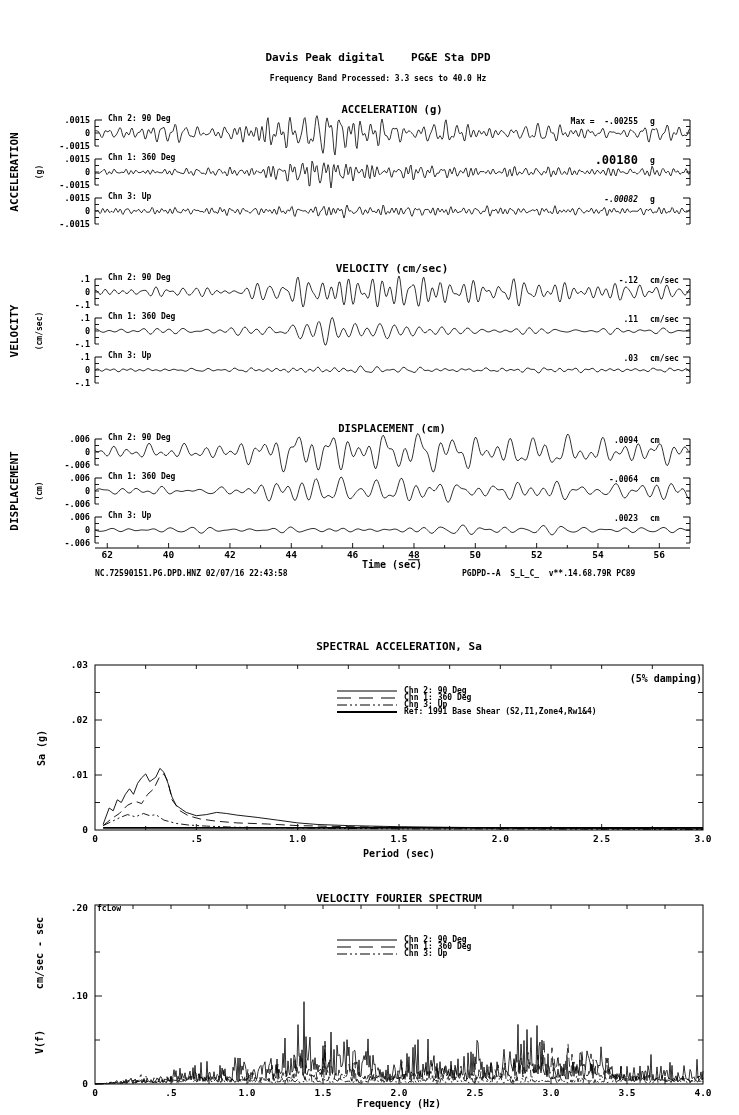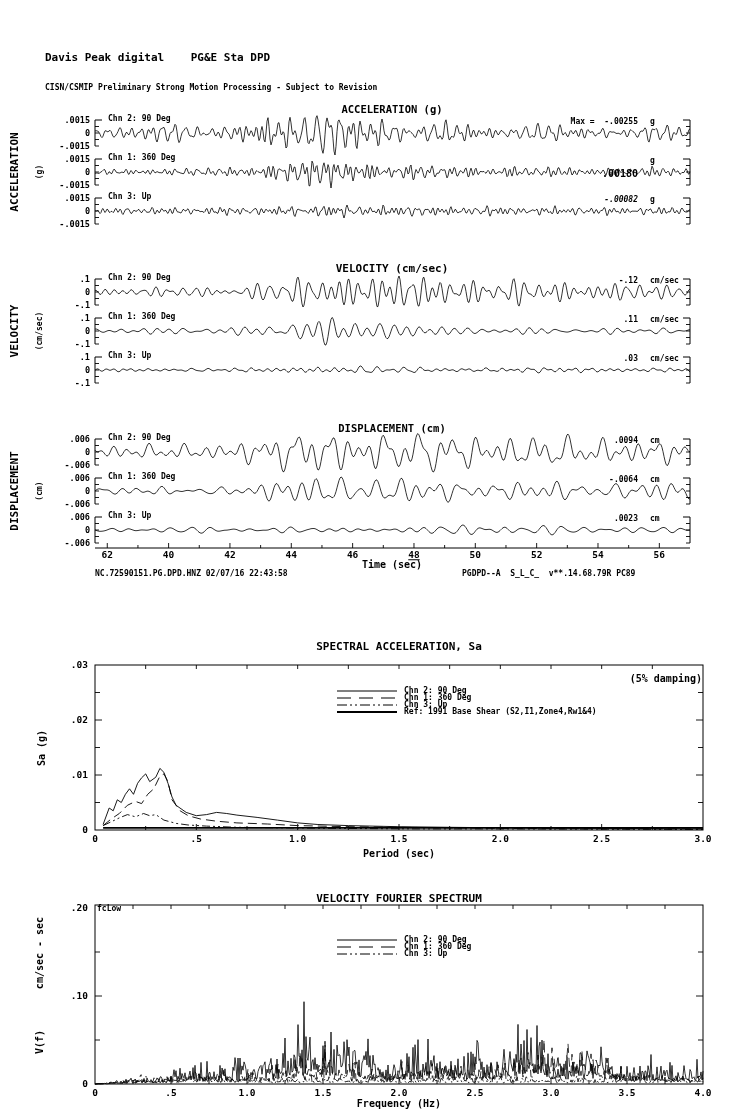--- a/index.html
+++ b/index.html
@@ -1,21 +1,21 @@
 <!DOCTYPE html>
 <html><head>
 <meta charset="utf-8">
 <style>
   *{margin:0;padding:0;box-sizing:border-box}
   html,body{background:#fff}
   #page{position:relative;width:739px;height:1115px;background:#fff;overflow:hidden;
         font-family:"DejaVu Sans Mono","Liberation Mono",monospace;color:#000}
   #gfx{position:absolute;left:0;top:0}
   .t{position:absolute;white-space:pre;line-height:1;font-weight:bold;color:#000}
-  .hl{left:45px;width:694px;text-align:left;transform:translateY(-50%)}
+  .hl{left:31px;width:694px;text-align:center;transform:translateY(-50%)}
   .hl1{top:57px;font-size:11px}
   .hl2{top:68px;font-size:11px}
   .hl3{top:79px;font-size:8px}
   .hl4{top:88px;font-size:8px}
   .ts-xlabel{left:392px;top:565px;font-size:10px;transform:translate(-50%,-50%)}
   .ts-footL{left:95px;top:574px;font-size:8px;transform:translateY(-50%)}
   .ts-footR{left:462px;top:574px;font-size:8px;transform:translateY(-50%)}
   .sa-title{left:399px;top:646px;font-size:11px;transform:translate(-50%,-50%)}
   .sa-damping{left:702px;top:679px;font-size:10px;transform:translate(-100%,-50%)}
   .sa-ylabel{left:42px;top:748px;font-size:10px;transform:translate(-50%,-50%) rotate(-90deg)}
@@ -248,21 +248,21 @@
       <line x1="703" y1="952" x2="698" y2="952" stroke="#000" stroke-width="0.9" fill="none"></line>
       <polyline points="95.0,1084.0 96.0,1083.9 97.0,1083.9 98.0,1083.6 99.0,1083.9 100.0,1083.9 101.0,1083.7 102.0,1083.9 103.0,1083.8 104.0,1083.4 105.0,1083.4 106.0,1083.7 107.0,1083.8 108.0,1083.7 109.0,1083.5 110.0,1083.4 111.0,1081.8 112.0,1083.0 113.0,1083.0 114.0,1082.3 115.0,1083.5 116.0,1081.9 117.0,1083.2 118.0,1082.9 119.0,1083.3 120.0,1082.9 121.0,1081.3 122.0,1083.3 123.0,1083.2 124.0,1080.9 125.0,1083.0 126.0,1080.5 127.0,1083.2 128.0,1082.2 129.0,1080.0 130.0,1080.2 131.0,1078.1 132.0,1081.6 133.0,1080.0 134.0,1080.9 135.0,1079.7 136.0,1083.0 137.0,1080.1 138.0,1081.2 139.0,1081.4 140.0,1080.8 141.0,1080.6 142.0,1082.8 143.0,1081.8 144.0,1078.4 145.0,1081.9 146.0,1082.9 147.0,1077.9 148.0,1080.6 149.0,1081.5 150.0,1081.9 151.0,1079.6 152.0,1081.6 153.0,1082.0 154.0,1082.4 155.0,1081.2 156.0,1080.6 157.0,1077.9 158.0,1079.3 159.0,1082.0 160.0,1077.1 161.0,1076.7 162.0,1078.8 163.0,1081.9 164.0,1081.6 165.0,1081.4 166.0,1082.7 167.0,1081.8 168.0,1079.6 169.0,1080.8 170.0,1081.5 171.0,1076.2 172.0,1082.5 173.0,1076.5 174.0,1069.7 175.0,1076.8 176.0,1070.7 177.0,1080.9 178.0,1076.3 179.0,1079.0 180.0,1068.2 181.0,1079.6 182.0,1073.5 183.0,1076.1 184.0,1077.9 185.0,1072.8 186.0,1079.8 187.0,1079.8 188.0,1079.5 189.0,1075.4 190.0,1071.1 191.0,1079.6 192.0,1078.3 193.0,1067.6 194.0,1078.6 195.0,1065.3 196.0,1079.4 197.0,1080.7 198.0,1080.1 199.0,1073.9 200.0,1080.7 201.0,1062.4 202.0,1079.1 203.0,1077.9 204.0,1080.6 205.0,1077.3 206.0,1080.2 207.0,1061.3 208.0,1079.4 209.0,1072.7 210.0,1072.5 211.0,1079.6 212.0,1076.7 213.0,1079.2 214.0,1071.7 215.0,1079.1 216.0,1079.6 217.0,1081.1 218.0,1079.4 219.0,1080.2 220.0,1065.4 221.0,1078.1 222.0,1068.0 223.0,1070.5 224.0,1075.9 225.0,1068.8 226.0,1080.1 227.0,1079.4 228.0,1077.3 229.0,1077.4 230.0,1076.8 231.0,1078.8 232.0,1080.3 233.0,1067.2 234.0,1070.5 235.0,1057.6 236.0,1066.1 237.0,1080.2 238.0,1058.0 239.0,1079.9 240.0,1058.0 241.0,1074.4 242.0,1065.9 243.0,1070.2 244.0,1061.9 245.0,1064.6 246.0,1069.5 247.0,1079.6 248.0,1077.3 249.0,1075.5 250.0,1076.2 251.0,1072.4 252.0,1075.3 253.0,1071.0 254.0,1069.4 255.0,1072.5 256.0,1078.5 257.0,1078.7 258.0,1071.6 259.0,1068.7 260.0,1066.4 261.0,1065.4 262.0,1074.3 263.0,1065.7 264.0,1064.6 265.0,1061.8 266.0,1077.9 267.0,1069.2 268.0,1072.9 269.0,1065.3 270.0,1063.3 271.0,1058.4 272.0,1069.4 273.0,1079.4 274.0,1073.5 275.0,1076.6 276.0,1078.2 277.0,1059.0 278.0,1079.3 279.0,1069.2 280.0,1073.1 281.0,1073.4 282.0,1070.8 283.0,1053.3 284.0,1067.8 285.0,1038.0 286.0,1076.8 287.0,1075.6 288.0,1060.9 289.0,1072.6 290.0,1075.1 291.0,1058.3 292.0,1072.2 293.0,1070.7 294.0,1054.8 295.0,1057.4 296.0,1071.0 297.0,1063.4 298.0,1024.6 299.0,1056.4 300.0,1056.2 301.0,1068.2 302.0,1049.8 303.0,1075.4 304.0,1001.7 305.0,1073.4 306.0,1036.6 307.0,1058.0 308.0,1060.3 309.0,1049.6 310.0,1037.1 311.0,1071.2 312.0,1062.0 313.0,1059.6 314.0,1069.5 315.0,1057.7 316.0,1069.6 317.0,1064.0 318.0,1071.5 319.0,1071.0 320.0,1069.4 321.0,1069.6 322.0,1073.9 323.0,1045.7 324.0,1068.4 325.0,1044.7 326.0,1069.0 327.0,1069.0 328.0,1064.6 329.0,1062.2 330.0,1075.6 331.0,1032.0 332.0,1073.1 333.0,1072.6 334.0,1049.4 335.0,1075.2 336.0,1074.1 337.0,1045.1 338.0,1055.8 339.0,1054.8 340.0,1055.0 341.0,1066.9 342.0,1066.3 343.0,1062.1 344.0,1041.7 345.0,1057.1 346.0,1073.8 347.0,1039.7 348.0,1055.8 349.0,1047.0 350.0,1070.3 351.0,1069.7 352.0,1076.1 353.0,1051.7 354.0,1050.7 355.0,1050.6 356.0,1064.2 357.0,1061.9 358.0,1074.8 359.0,1059.9 360.0,1077.0 361.0,1076.1 362.0,1063.0 363.0,1060.5 364.0,1055.6 365.0,1059.9 366.0,1051.4 367.0,1065.1 368.0,1038.9 369.0,1067.2 370.0,1055.6 371.0,1074.7 372.0,1070.5 373.0,1055.2 374.0,1064.7 375.0,1063.9 376.0,1076.8 377.0,1078.2 378.0,1075.8 379.0,1077.2 380.0,1069.4 381.0,1077.2 382.0,1072.2 383.0,1076.4 384.0,1077.6 385.0,1079.3 386.0,1069.9 387.0,1079.9 388.0,1065.0 389.0,1080.2 390.0,1073.9 391.0,1079.9 392.0,1078.8 393.0,1070.9 394.0,1064.7 395.0,1068.1 396.0,1077.8 397.0,1078.5 398.0,1078.4 399.0,1074.1 400.0,1069.4 401.0,1059.6 402.0,1072.2 403.0,1077.0 404.0,1079.0 405.0,1074.0 406.0,1074.5 407.0,1053.4 408.0,1071.3 409.0,1056.7 410.0,1078.7 411.0,1071.8 412.0,1073.6 413.0,1047.3 414.0,1079.3 415.0,1044.7 416.0,1061.1 417.0,1073.6 418.0,1039.6 419.0,1078.9 420.0,1071.1 421.0,1075.1 422.0,1077.2 423.0,1064.0 424.0,1072.3 425.0,1071.1 426.0,1062.4 427.0,1075.7 428.0,1039.0 429.0,1078.3 430.0,1066.1 431.0,1060.2 432.0,1066.2 433.0,1062.3 434.0,1055.6 435.0,1072.6 436.0,1078.1 437.0,1063.3 438.0,1078.7 439.0,1073.1 440.0,1061.7 441.0,1073.7 442.0,1068.5 443.0,1068.7 444.0,1074.4 445.0,1066.1 446.0,1065.9 447.0,1074.7 448.0,1070.6 449.0,1072.3 450.0,1076.3 451.0,1061.2 452.0,1078.1 453.0,1070.1 454.0,1078.4 455.0,1065.2 456.0,1069.3 457.0,1074.6 458.0,1058.8 459.0,1078.2 460.0,1077.8 461.0,1070.8 462.0,1074.6 463.0,1074.8 464.0,1056.3 465.0,1071.7 466.0,1075.1 467.0,1079.2 468.0,1052.8 469.0,1069.1 470.0,1078.4 471.0,1051.8 472.0,1075.6 473.0,1053.8 474.0,1072.0 475.0,1056.8 476.0,1064.0 477.0,1040.4 478.0,1042.7 479.0,1060.5 480.0,1058.7 481.0,1069.7 482.0,1061.8 483.0,1078.5 484.0,1067.1 485.0,1076.5 486.0,1078.2 487.0,1064.7 488.0,1076.1 489.0,1077.8 490.0,1072.3 491.0,1062.4 492.0,1066.7 493.0,1077.3 494.0,1077.4 495.0,1076.9 496.0,1077.3 497.0,1061.8 498.0,1068.5 499.0,1076.6 500.0,1076.8 501.0,1077.1 502.0,1072.0 503.0,1061.6 504.0,1049.3 505.0,1062.4 506.0,1071.3 507.0,1071.5 508.0,1075.2 509.0,1061.1 510.0,1051.5 511.0,1063.2 512.0,1067.9 513.0,1070.8 514.0,1058.6 515.0,1075.7 516.0,1054.3 517.0,1062.4 518.0,1024.4 519.0,1073.5 520.0,1065.1 521.0,1044.0 522.0,1059.2 523.0,1073.9 524.0,1040.5 525.0,1073.5 526.0,1070.9 527.0,1029.5 528.0,1065.3 529.0,1068.6 530.0,1061.8 531.0,1037.6 532.0,1065.9 533.0,1063.7 534.0,1073.2 535.0,1064.4 536.0,1072.7 537.0,1025.5 538.0,1074.0 539.0,1046.2 540.0,1042.1 541.0,1072.9 542.0,1040.1 543.0,1068.3 544.0,1072.5 545.0,1075.0 546.0,1063.9 547.0,1076.8 548.0,1053.7 549.0,1076.8 550.0,1077.3 551.0,1078.9 552.0,1076.7 553.0,1078.9 554.0,1067.5 555.0,1071.2 556.0,1075.3 557.0,1077.6 558.0,1069.2 559.0,1077.5 560.0,1075.1 561.0,1066.2 562.0,1075.3 563.0,1075.5 564.0,1063.9 565.0,1075.8 566.0,1079.2 567.0,1056.4 568.0,1079.2 569.0,1070.9 570.0,1072.1 571.0,1075.9 572.0,1076.2 573.0,1062.1 574.0,1076.3 575.0,1066.6 576.0,1073.8 577.0,1065.9 578.0,1070.8 579.0,1075.7 580.0,1052.9 581.0,1052.9 582.0,1058.4 583.0,1073.7 584.0,1078.3 585.0,1072.6 586.0,1061.9 587.0,1050.9 588.0,1055.4 589.0,1058.2 590.0,1062.8 591.0,1070.9 592.0,1064.1 593.0,1078.4 594.0,1067.7 595.0,1071.9 596.0,1074.6 597.0,1074.9 598.0,1065.8 599.0,1065.3 600.0,1065.7 601.0,1046.8 602.0,1061.2 603.0,1067.5 604.0,1070.4 605.0,1078.4 606.0,1057.9 607.0,1063.0 608.0,1058.0 609.0,1074.6 610.0,1067.3 611.0,1069.3 612.0,1066.4 613.0,1078.2 614.0,1074.4 615.0,1075.5 616.0,1079.8 617.0,1073.6 618.0,1076.3 619.0,1076.1 620.0,1080.0 621.0,1066.1 622.0,1078.9 623.0,1080.1 624.0,1074.2 625.0,1077.2 626.0,1080.4 627.0,1066.3 628.0,1077.0 629.0,1077.6 630.0,1072.7 631.0,1080.6 632.0,1079.9 633.0,1074.5 634.0,1067.5 635.0,1075.7 636.0,1079.8 637.0,1076.7 638.0,1076.8 639.0,1078.2 640.0,1066.0 641.0,1080.3 642.0,1071.1 643.0,1071.8 644.0,1080.0 645.0,1070.9 646.0,1071.4 647.0,1080.8 648.0,1065.7 649.0,1070.7 650.0,1077.3 651.0,1054.5 652.0,1080.4 653.0,1074.4 654.0,1080.4 655.0,1079.7 656.0,1078.2 657.0,1066.9 658.0,1078.6 659.0,1080.2 660.0,1073.5 661.0,1066.1 662.0,1077.8 663.0,1074.5 664.0,1070.2 665.0,1075.9 666.0,1071.5 667.0,1070.2 668.0,1076.3 669.0,1079.0 670.0,1062.3 671.0,1080.1 672.0,1065.4 673.0,1081.1 674.0,1080.8 675.0,1078.0 676.0,1075.8 677.0,1080.7 678.0,1072.5 679.0,1076.8 680.0,1078.8 681.0,1079.1 682.0,1077.7 683.0,1075.6 684.0,1065.6 685.0,1073.3 686.0,1078.2 687.0,1079.6 688.0,1079.5 689.0,1079.0 690.0,1069.5 691.0,1071.5 692.0,1078.6 693.0,1077.8 694.0,1076.8 695.0,1080.2 696.0,1079.2 697.0,1059.3 698.0,1077.8 699.0,1076.0 700.0,1077.1 701.0,1071.9 702.0,1079.9 703.0,1071.1" fill="none" stroke="#000" stroke-width="0.8" stroke-linejoin="round"></polyline>
       <polyline points="95.0,1084.0 96.0,1084.0 97.0,1083.9 98.0,1083.8 99.0,1083.8 100.0,1083.6 101.0,1083.8 102.0,1083.8 103.0,1083.7 104.0,1083.8 105.0,1083.7 106.0,1083.6 107.0,1083.3 108.0,1083.7 109.0,1082.7 110.0,1083.4 111.0,1083.2 112.0,1083.3 113.0,1082.7 114.0,1083.3 115.0,1082.3 116.0,1083.4 117.0,1083.1 118.0,1083.3 119.0,1082.0 120.0,1083.2 121.0,1083.4 122.0,1083.1 123.0,1081.9 124.0,1082.8 125.0,1082.7 126.0,1083.2 127.0,1082.9 128.0,1083.0 129.0,1083.0 130.0,1083.1 131.0,1082.8 132.0,1082.7 133.0,1082.5 134.0,1081.6 135.0,1083.0 136.0,1082.8 137.0,1081.3 138.0,1081.3 139.0,1081.2 140.0,1081.5 141.0,1082.1 142.0,1082.8 143.0,1079.7 144.0,1082.0 145.0,1082.2 146.0,1082.3 147.0,1080.8 148.0,1082.7 149.0,1081.7 150.0,1082.5 151.0,1082.1 152.0,1082.5 153.0,1082.5 154.0,1082.3 155.0,1082.2 156.0,1082.6 157.0,1082.6 158.0,1081.3 159.0,1081.8 160.0,1082.4 161.0,1082.2 162.0,1079.2 163.0,1081.4 164.0,1080.1 165.0,1079.4 166.0,1079.3 167.0,1079.4 168.0,1076.3 169.0,1081.1 170.0,1080.0 171.0,1076.4 172.0,1081.1 173.0,1079.0 174.0,1079.9 175.0,1080.6 176.0,1080.1 177.0,1081.4 178.0,1081.4 179.0,1079.5 180.0,1081.2 181.0,1081.5 182.0,1080.9 183.0,1078.7 184.0,1080.0 185.0,1081.1 186.0,1081.0 187.0,1077.7 188.0,1081.3 189.0,1079.1 190.0,1076.0 191.0,1078.5 192.0,1075.5 193.0,1072.2 194.0,1079.6 195.0,1072.0 196.0,1073.1 197.0,1080.4 198.0,1075.3 199.0,1073.7 200.0,1078.4 201.0,1075.6 202.0,1079.6 203.0,1079.7 204.0,1080.6 205.0,1080.2 206.0,1078.9 207.0,1075.7 208.0,1080.4 209.0,1076.5 210.0,1080.3 211.0,1079.6 212.0,1080.2 213.0,1080.0 214.0,1080.6 215.0,1077.1 216.0,1079.2 217.0,1075.0 218.0,1072.4 219.0,1080.2 220.0,1072.6 221.0,1075.8 222.0,1081.3 223.0,1070.1 224.0,1077.7 225.0,1074.7 226.0,1080.1 227.0,1080.9 228.0,1081.4 229.0,1078.2 230.0,1079.1 231.0,1082.1 232.0,1078.7 233.0,1079.9 234.0,1081.8 235.0,1081.9 236.0,1080.9 237.0,1079.8 238.0,1082.0 239.0,1081.4 240.0,1079.0 241.0,1081.6 242.0,1076.3 243.0,1078.9 244.0,1080.5 245.0,1076.5 246.0,1074.3 247.0,1077.3 248.0,1068.7 249.0,1081.0 250.0,1077.6 251.0,1077.3 252.0,1079.0 253.0,1072.7 254.0,1080.9 255.0,1077.1 256.0,1078.7 257.0,1081.2 258.0,1081.1 259.0,1080.8 260.0,1077.4 261.0,1080.5 262.0,1077.2 263.0,1079.2 264.0,1081.7 265.0,1078.8 266.0,1079.4 267.0,1078.6 268.0,1080.1 269.0,1080.8 270.0,1068.9 271.0,1073.8 272.0,1065.2 273.0,1072.3 274.0,1080.8 275.0,1075.5 276.0,1062.1 277.0,1075.7 278.0,1064.1 279.0,1076.8 280.0,1080.5 281.0,1079.0 282.0,1075.7 283.0,1072.5 284.0,1077.1 285.0,1074.3 286.0,1070.7 287.0,1079.7 288.0,1077.2 289.0,1077.6 290.0,1077.4 291.0,1078.5 292.0,1077.5 293.0,1071.9 294.0,1078.2 295.0,1057.3 296.0,1076.5 297.0,1065.9 298.0,1073.3 299.0,1072.8 300.0,1052.8 301.0,1061.4 302.0,1057.1 303.0,1073.2 304.0,1077.2 305.0,1079.9 306.0,1059.5 307.0,1074.9 308.0,1070.9 309.0,1069.1 310.0,1076.1 311.0,1075.4 312.0,1076.0 313.0,1075.3 314.0,1077.2 315.0,1071.5 316.0,1071.5 317.0,1079.1 318.0,1070.2 319.0,1065.2 320.0,1074.5 321.0,1072.7 322.0,1078.6 323.0,1058.1 324.0,1077.6 325.0,1041.2 326.0,1077.6 327.0,1069.5 328.0,1072.5 329.0,1064.9 330.0,1059.8 331.0,1066.5 332.0,1067.0 333.0,1078.7 334.0,1079.4 335.0,1074.9 336.0,1073.4 337.0,1077.9 338.0,1076.7 339.0,1069.9 340.0,1079.5 341.0,1074.5 342.0,1074.0 343.0,1077.5 344.0,1075.6 345.0,1075.6 346.0,1076.6 347.0,1074.8 348.0,1067.5 349.0,1064.3 350.0,1073.3 351.0,1079.0 352.0,1081.3 353.0,1063.1 354.0,1080.8 355.0,1062.1 356.0,1080.7 357.0,1080.8 358.0,1080.8 359.0,1072.0 360.0,1077.3 361.0,1077.3 362.0,1075.8 363.0,1078.0 364.0,1078.8 365.0,1075.9 366.0,1078.8 367.0,1081.5 368.0,1075.3 369.0,1076.1 370.0,1080.9 371.0,1078.5 372.0,1069.0 373.0,1079.0 374.0,1072.9 375.0,1080.3 376.0,1076.0 377.0,1073.8 378.0,1067.6 379.0,1071.3 380.0,1076.9 381.0,1081.0 382.0,1078.6 383.0,1070.6 384.0,1078.4 385.0,1073.8 386.0,1080.6 387.0,1081.2 388.0,1077.6 389.0,1075.9 390.0,1081.6 391.0,1077.6 392.0,1074.4 393.0,1079.8 394.0,1077.3 395.0,1074.5 396.0,1074.0 397.0,1078.5 398.0,1070.7 399.0,1078.4 400.0,1076.9 401.0,1078.6 402.0,1061.5 403.0,1080.3 404.0,1074.0 405.0,1081.2 406.0,1069.6 407.0,1076.5 408.0,1064.9 409.0,1077.1 410.0,1079.4 411.0,1080.4 412.0,1071.4 413.0,1076.0 414.0,1073.4 415.0,1074.2 416.0,1077.6 417.0,1078.9 418.0,1072.0 419.0,1073.7 420.0,1079.8 421.0,1069.7 422.0,1069.1 423.0,1080.8 424.0,1079.3 425.0,1069.8 426.0,1066.3 427.0,1074.2 428.0,1071.5 429.0,1077.5 430.0,1071.2 431.0,1073.5 432.0,1064.0 433.0,1078.0 434.0,1079.8 435.0,1078.5 436.0,1066.5 437.0,1076.6 438.0,1066.9 439.0,1080.4 440.0,1080.5 441.0,1076.4 442.0,1068.5 443.0,1078.7 444.0,1072.3 445.0,1066.9 446.0,1076.9 447.0,1074.5 448.0,1074.7 449.0,1068.9 450.0,1076.1 451.0,1064.7 452.0,1071.3 453.0,1080.1 454.0,1080.0 455.0,1067.8 456.0,1072.7 457.0,1075.0 458.0,1079.1 459.0,1073.3 460.0,1075.6 461.0,1066.1 462.0,1076.2 463.0,1076.2 464.0,1079.6 465.0,1072.8 466.0,1071.7 467.0,1072.1 468.0,1069.8 469.0,1077.9 470.0,1079.0 471.0,1073.9 472.0,1074.2 473.0,1075.0 474.0,1075.6 475.0,1063.6 476.0,1079.9 477.0,1076.8 478.0,1079.3 479.0,1069.7 480.0,1078.5 481.0,1071.3 482.0,1076.4 483.0,1077.0 484.0,1077.2 485.0,1069.1 486.0,1078.0 487.0,1078.7 488.0,1080.4 489.0,1066.7 490.0,1079.2 491.0,1060.9 492.0,1079.4 493.0,1077.6 494.0,1078.7 495.0,1069.7 496.0,1073.8 497.0,1076.8 498.0,1064.8 499.0,1070.6 500.0,1072.7 501.0,1075.6 502.0,1077.5 503.0,1067.7 504.0,1075.3 505.0,1063.0 506.0,1080.0 507.0,1077.3 508.0,1075.3 509.0,1074.7 510.0,1076.3 511.0,1078.6 512.0,1073.0 513.0,1071.1 514.0,1058.9 515.0,1067.4 516.0,1066.5 517.0,1078.8 518.0,1075.0 519.0,1059.0 520.0,1073.9 521.0,1057.9 522.0,1069.0 523.0,1077.1 524.0,1067.2 525.0,1074.2 526.0,1070.1 527.0,1071.5 528.0,1052.5 529.0,1064.0 530.0,1062.5 531.0,1076.4 532.0,1077.4 533.0,1069.0 534.0,1072.9 535.0,1068.1 536.0,1072.2 537.0,1069.2 538.0,1055.0 539.0,1069.4 540.0,1065.5 541.0,1070.6 542.0,1057.1 543.0,1067.4 544.0,1039.7 545.0,1064.8 546.0,1069.4 547.0,1075.2 548.0,1065.8 549.0,1066.3 550.0,1073.4 551.0,1066.2 552.0,1047.8 553.0,1071.1 554.0,1058.3 555.0,1066.9 556.0,1069.6 557.0,1063.8 558.0,1055.1 559.0,1068.3 560.0,1063.6 561.0,1067.1 562.0,1076.0 563.0,1065.2 564.0,1075.7 565.0,1074.6 566.0,1055.9 567.0,1056.1 568.0,1043.5 569.0,1059.8 570.0,1071.0 571.0,1073.0 572.0,1054.2 573.0,1072.6 574.0,1061.9 575.0,1065.0 576.0,1070.4 577.0,1064.5 578.0,1073.2 579.0,1070.0 580.0,1059.9 581.0,1075.6 582.0,1051.6 583.0,1066.0 584.0,1064.0 585.0,1067.3 586.0,1075.0 587.0,1075.8 588.0,1075.2 589.0,1071.2 590.0,1075.1 591.0,1053.9 592.0,1076.3 593.0,1059.6 594.0,1070.3 595.0,1073.6 596.0,1060.0 597.0,1063.2 598.0,1066.8 599.0,1075.0 600.0,1076.6 601.0,1075.1 602.0,1076.8 603.0,1078.6 604.0,1071.5 605.0,1070.9 606.0,1072.9 607.0,1065.2 608.0,1075.7 609.0,1069.0 610.0,1071.6 611.0,1079.1 612.0,1073.9 613.0,1076.2 614.0,1072.8 615.0,1079.2 616.0,1072.0 617.0,1079.1 618.0,1076.2 619.0,1071.5 620.0,1080.2 621.0,1066.6 622.0,1077.5 623.0,1077.8 624.0,1075.3 625.0,1076.6 626.0,1078.7 627.0,1079.8 628.0,1078.8 629.0,1077.7 630.0,1080.6 631.0,1077.7 632.0,1074.2 633.0,1080.8 634.0,1073.5 635.0,1078.0 636.0,1080.7 637.0,1075.2 638.0,1079.6 639.0,1077.1 640.0,1081.2 641.0,1080.0 642.0,1080.7 643.0,1079.4 644.0,1076.6 645.0,1079.6 646.0,1075.9 647.0,1078.7 648.0,1079.3 649.0,1074.9 650.0,1080.6 651.0,1080.6 652.0,1078.2 653.0,1078.1 654.0,1080.5 655.0,1080.9 656.0,1078.0 657.0,1078.5 658.0,1077.4 659.0,1078.4 660.0,1080.2 661.0,1080.7 662.0,1075.5 663.0,1081.8 664.0,1079.0 665.0,1081.4 666.0,1081.8 667.0,1080.9 668.0,1081.2 669.0,1080.1 670.0,1081.4 671.0,1078.1 672.0,1080.2 673.0,1078.6 674.0,1079.0 675.0,1079.9 676.0,1080.5 677.0,1074.9 678.0,1081.8 679.0,1080.6 680.0,1079.9 681.0,1076.1 682.0,1079.7 683.0,1077.5 684.0,1081.2 685.0,1080.3 686.0,1077.4 687.0,1077.9 688.0,1079.9 689.0,1080.9 690.0,1080.8 691.0,1081.7 692.0,1080.0 693.0,1082.0 694.0,1080.5 695.0,1081.4 696.0,1080.1 697.0,1081.8 698.0,1081.9 699.0,1079.6 700.0,1079.0 701.0,1076.9 702.0,1078.8 703.0,1082.1" fill="none" stroke="#000" stroke-width="0.8" stroke-linejoin="round" stroke-dasharray="9 5"></polyline>
       <polyline points="95.0,1084.0 96.0,1084.0 97.0,1083.9 98.0,1083.8 99.0,1083.5 100.0,1083.8 101.0,1083.8 102.0,1083.3 103.0,1083.6 104.0,1082.9 105.0,1083.6 106.0,1083.4 107.0,1082.2 108.0,1081.8 109.0,1083.2 110.0,1082.1 111.0,1082.6 112.0,1082.0 113.0,1082.1 114.0,1083.4 115.0,1082.5 116.0,1081.1 117.0,1080.7 118.0,1083.1 119.0,1081.6 120.0,1082.1 121.0,1082.2 122.0,1079.8 123.0,1081.1 124.0,1081.1 125.0,1082.8 126.0,1079.2 127.0,1082.6 128.0,1078.9 129.0,1082.0 130.0,1082.8 131.0,1082.2 132.0,1082.2 133.0,1082.2 134.0,1082.5 135.0,1079.0 136.0,1080.3 137.0,1082.3 138.0,1080.6 139.0,1079.6 140.0,1077.1 141.0,1073.2 142.0,1082.5 143.0,1080.9 144.0,1081.1 145.0,1080.7 146.0,1076.3 147.0,1081.9 148.0,1081.2 149.0,1081.4 150.0,1082.4 151.0,1081.6 152.0,1081.8 153.0,1081.2 154.0,1077.8 155.0,1081.9 156.0,1081.4 157.0,1081.9 158.0,1081.2 159.0,1078.5 160.0,1082.5 161.0,1082.1 162.0,1079.8 163.0,1082.6 164.0,1078.9 165.0,1082.6 166.0,1082.6 167.0,1076.7 168.0,1080.5 169.0,1077.2 170.0,1079.4 171.0,1082.4 172.0,1080.9 173.0,1080.9 174.0,1080.7 175.0,1080.4 176.0,1082.0 177.0,1082.4 178.0,1081.6 179.0,1082.3 180.0,1077.9 181.0,1082.1 182.0,1076.3 183.0,1081.6 184.0,1079.6 185.0,1078.6 186.0,1077.3 187.0,1077.2 188.0,1076.6 189.0,1079.7 190.0,1080.8 191.0,1078.7 192.0,1080.4 193.0,1081.8 194.0,1081.4 195.0,1080.2 196.0,1081.2 197.0,1082.1 198.0,1079.0 199.0,1081.4 200.0,1074.3 201.0,1077.8 202.0,1077.3 203.0,1081.5 204.0,1076.7 205.0,1081.7 206.0,1077.9 207.0,1080.8 208.0,1081.4 209.0,1077.6 210.0,1080.2 211.0,1081.2 212.0,1081.8 213.0,1080.3 214.0,1079.1 215.0,1081.8 216.0,1081.1 217.0,1081.0 218.0,1082.2 219.0,1080.4 220.0,1081.6 221.0,1082.4 222.0,1078.0 223.0,1081.4 224.0,1080.3 225.0,1082.4 226.0,1081.4 227.0,1076.5 228.0,1082.0 229.0,1077.9 230.0,1082.5 231.0,1080.8 232.0,1079.3 233.0,1079.9 234.0,1081.1 235.0,1082.5 236.0,1080.9 237.0,1082.1 238.0,1080.4 239.0,1080.4 240.0,1080.7 241.0,1081.4 242.0,1079.2 243.0,1081.9 244.0,1081.3 245.0,1078.6 246.0,1080.9 247.0,1078.7 248.0,1082.7 249.0,1077.3 250.0,1081.8 251.0,1075.7 252.0,1081.3 253.0,1082.0 254.0,1082.6 255.0,1082.3 256.0,1080.3 257.0,1080.6 258.0,1081.2 259.0,1082.4 260.0,1079.6 261.0,1082.7 262.0,1081.1 263.0,1080.3 264.0,1078.4 265.0,1081.3 266.0,1080.2 267.0,1081.5 268.0,1082.5 269.0,1078.1 270.0,1082.3 271.0,1080.6 272.0,1082.9 273.0,1082.7 274.0,1081.9 275.0,1082.8 276.0,1081.9 277.0,1079.6 278.0,1082.4 279.0,1081.2 280.0,1082.1 281.0,1080.0 282.0,1077.1 283.0,1082.4 284.0,1079.4 285.0,1081.3 286.0,1080.5 287.0,1078.3 288.0,1082.7 289.0,1079.8 290.0,1082.1 291.0,1082.7 292.0,1077.8 293.0,1080.8 294.0,1081.0 295.0,1082.0 296.0,1081.2 297.0,1079.9 298.0,1079.2 299.0,1082.2 300.0,1082.5 301.0,1082.7 302.0,1082.6 303.0,1081.4 304.0,1082.0 305.0,1076.5 306.0,1080.4 307.0,1081.4 308.0,1080.2 309.0,1081.1 310.0,1073.3 311.0,1072.7 312.0,1081.9 313.0,1080.0 314.0,1082.6 315.0,1079.9 316.0,1076.6 317.0,1081.0 318.0,1081.9 319.0,1081.1 320.0,1081.2 321.0,1082.6 322.0,1082.6 323.0,1078.0 324.0,1080.4 325.0,1079.0 326.0,1081.5 327.0,1080.2 328.0,1080.6 329.0,1076.7 330.0,1082.6 331.0,1081.0 332.0,1080.7 333.0,1082.4 334.0,1078.7 335.0,1079.1 336.0,1080.1 337.0,1080.7 338.0,1081.2 339.0,1077.7 340.0,1079.3 341.0,1079.2 342.0,1080.4 343.0,1079.8 344.0,1077.1 345.0,1081.6 346.0,1082.0 347.0,1080.9 348.0,1081.8 349.0,1080.7 350.0,1082.1 351.0,1082.7 352.0,1079.0 353.0,1082.4 354.0,1081.8 355.0,1081.1 356.0,1082.1 357.0,1079.1 358.0,1080.4 359.0,1082.9 360.0,1081.6 361.0,1081.0 362.0,1082.7 363.0,1081.2 364.0,1078.9 365.0,1077.4 366.0,1082.0 367.0,1081.3 368.0,1082.5 369.0,1079.4 370.0,1073.4 371.0,1080.8 372.0,1076.8 373.0,1080.2 374.0,1082.4 375.0,1080.0 376.0,1079.5 377.0,1081.3 378.0,1080.7 379.0,1082.4 380.0,1082.4 381.0,1082.5 382.0,1081.1 383.0,1079.7 384.0,1082.5 385.0,1080.9 386.0,1082.5 387.0,1082.0 388.0,1077.7 389.0,1077.5 390.0,1081.7 391.0,1082.0 392.0,1081.2 393.0,1080.3 394.0,1074.7 395.0,1080.0 396.0,1082.3 397.0,1081.5 398.0,1078.6 399.0,1077.6 400.0,1081.5 401.0,1082.8 402.0,1081.6 403.0,1078.3 404.0,1080.3 405.0,1081.2 406.0,1082.4 407.0,1081.2 408.0,1082.5 409.0,1082.3 410.0,1081.0 411.0,1082.3 412.0,1078.3 413.0,1081.9 414.0,1082.8 415.0,1080.6 416.0,1082.3 417.0,1076.8 418.0,1080.3 419.0,1082.8 420.0,1080.3 421.0,1082.0 422.0,1078.1 423.0,1077.1 424.0,1079.3 425.0,1081.0 426.0,1081.0 427.0,1078.2 428.0,1080.2 429.0,1079.4 430.0,1079.6 431.0,1078.6 432.0,1075.3 433.0,1081.6 434.0,1079.1 435.0,1080.1 436.0,1081.1 437.0,1079.6 438.0,1082.2 439.0,1077.3 440.0,1082.5 441.0,1078.3 442.0,1079.0 443.0,1080.5 444.0,1082.5 445.0,1081.7 446.0,1082.6 447.0,1080.4 448.0,1074.6 449.0,1080.2 450.0,1078.2 451.0,1081.4 452.0,1082.3 453.0,1076.1 454.0,1075.6 455.0,1080.0 456.0,1076.7 457.0,1081.4 458.0,1081.2 459.0,1081.2 460.0,1080.9 461.0,1080.2 462.0,1082.4 463.0,1082.7 464.0,1081.2 465.0,1079.9 466.0,1081.3 467.0,1078.0 468.0,1082.1 469.0,1082.8 470.0,1081.8 471.0,1080.0 472.0,1076.7 473.0,1082.1 474.0,1082.1 475.0,1082.3 476.0,1080.4 477.0,1077.1 478.0,1082.2 479.0,1082.0 480.0,1081.8 481.0,1081.6 482.0,1077.0 483.0,1080.9 484.0,1081.7 485.0,1081.9 486.0,1081.2 487.0,1081.0 488.0,1082.6 489.0,1082.1 490.0,1082.4 491.0,1080.7 492.0,1082.8 493.0,1076.6 494.0,1080.6 495.0,1078.4 496.0,1080.9 497.0,1082.5 498.0,1079.0 499.0,1079.2 500.0,1078.6 501.0,1076.3 502.0,1082.0 503.0,1082.8 504.0,1082.7 505.0,1082.0 506.0,1081.2 507.0,1080.2 508.0,1080.1 509.0,1081.5 510.0,1078.9 511.0,1082.5 512.0,1082.1 513.0,1078.7 514.0,1082.1 515.0,1076.4 516.0,1081.1 517.0,1078.2 518.0,1081.3 519.0,1082.2 520.0,1081.8 521.0,1082.4 522.0,1078.2 523.0,1079.6 524.0,1082.4 525.0,1081.4 526.0,1076.8 527.0,1077.7 528.0,1082.3 529.0,1081.4 530.0,1082.4 531.0,1078.4 532.0,1078.3 533.0,1081.3 534.0,1080.6 535.0,1082.2 536.0,1081.2 537.0,1079.6 538.0,1081.7 539.0,1081.5 540.0,1081.2 541.0,1082.2 542.0,1080.1 543.0,1081.1 544.0,1079.9 545.0,1081.6 546.0,1080.8 547.0,1082.0 548.0,1080.6 549.0,1081.9 550.0,1080.6 551.0,1079.6 552.0,1078.5 553.0,1078.6 554.0,1080.4 555.0,1074.8 556.0,1080.9 557.0,1082.7 558.0,1079.5 559.0,1082.8 560.0,1074.9 561.0,1079.7 562.0,1079.9 563.0,1082.5 564.0,1080.9 565.0,1082.4 566.0,1081.2 567.0,1082.5 568.0,1082.9 569.0,1082.3 570.0,1082.8 571.0,1079.9 572.0,1082.3 573.0,1079.9 574.0,1082.8 575.0,1080.8 576.0,1078.4 577.0,1075.6 578.0,1081.9 579.0,1078.4 580.0,1081.8 581.0,1080.0 582.0,1077.5 583.0,1082.9 584.0,1078.4 585.0,1078.5 586.0,1079.4 587.0,1082.1 588.0,1080.6 589.0,1081.6 590.0,1082.8 591.0,1080.4 592.0,1081.4 593.0,1080.7 594.0,1082.8 595.0,1079.6 596.0,1082.5 597.0,1080.3 598.0,1082.4 599.0,1082.3 600.0,1078.8 601.0,1082.4 602.0,1081.5 603.0,1081.7 604.0,1082.0 605.0,1076.0 606.0,1078.9 607.0,1082.6 608.0,1082.6 609.0,1080.2 610.0,1075.3 611.0,1077.8 612.0,1082.0 613.0,1081.4 614.0,1076.4 615.0,1076.6 616.0,1082.3 617.0,1081.9 618.0,1080.3 619.0,1081.0 620.0,1076.6 621.0,1081.5 622.0,1078.8 623.0,1078.3 624.0,1076.9 625.0,1081.0 626.0,1080.3 627.0,1082.3 628.0,1081.3 629.0,1079.0 630.0,1079.7 631.0,1081.1 632.0,1080.8 633.0,1078.0 634.0,1081.6 635.0,1081.1 636.0,1074.7 637.0,1080.5 638.0,1073.3 639.0,1075.4 640.0,1082.5 641.0,1080.1 642.0,1079.5 643.0,1078.0 644.0,1075.2 645.0,1081.6 646.0,1082.5 647.0,1082.7 648.0,1082.2 649.0,1082.5 650.0,1082.4 651.0,1080.5 652.0,1081.0 653.0,1082.7 654.0,1080.3 655.0,1079.8 656.0,1079.8 657.0,1077.9 658.0,1082.4 659.0,1081.3 660.0,1079.1 661.0,1082.2 662.0,1079.6 663.0,1082.0 664.0,1079.8 665.0,1077.1 666.0,1082.6 667.0,1079.6 668.0,1081.0 669.0,1079.7 670.0,1077.9 671.0,1082.5 672.0,1080.2 673.0,1080.9 674.0,1080.9 675.0,1081.7 676.0,1082.1 677.0,1082.6 678.0,1080.6 679.0,1082.1 680.0,1080.4 681.0,1082.0 682.0,1082.4 683.0,1076.0 684.0,1081.0 685.0,1078.1 686.0,1080.8 687.0,1082.7 688.0,1080.0 689.0,1079.1 690.0,1082.9 691.0,1081.2 692.0,1080.7 693.0,1080.4 694.0,1081.7 695.0,1081.1 696.0,1080.4 697.0,1080.1 698.0,1074.7 699.0,1081.5 700.0,1081.0 701.0,1081.2 702.0,1081.9 703.0,1077.7" fill="none" stroke="#000" stroke-width="0.8" stroke-linejoin="round" stroke-dasharray="8 3 2 3 2 3"></polyline>
       <line x1="337" y1="940" x2="397" y2="940" stroke="#000" stroke-width="1" fill="none"></line>
       <line x1="337" y1="947" x2="397" y2="947" stroke="#000" stroke-width="1" fill="none" stroke-dasharray="14 8"></line>
       <line x1="337" y1="954" x2="397" y2="954" stroke="#000" stroke-width="1" fill="none" stroke-dasharray="10 3 2 3 2 3"></line>
     </svg>
 
   <div class="t hl hl1">Davis Peak digital    PG&amp;E Sta DPD</div>
-  <div class="t hl hl4">CISN/CSMIP Preliminary Strong Motion Processing - Subject to Revision</div>
+  <div class="t hl hl3">Frequency Band Processed: 3.3 secs to 40.0 Hz</div>
 
   <div class="t ts-xlabel">Time (sec)</div>
   <div class="t ts-footL">NC.72590151.PG.DPD.HNZ 02/07/16 22:43:58</div>
   <div class="t ts-footR">PGDPD--A  S_L_C_  v**.14.68.79R PC89</div>
 
   <div class="t sa-title">SPECTRAL ACCELERATION, Sa</div>
   <div class="t sa-damping">(5% damping)</div>
   <div class="t sa-ylabel">Sa (g)</div>
   <div class="t sa-xlabel">Period (sec)</div>
 
@@ -277,21 +277,21 @@
     <div class="t" style="font-size: 8.5px; left: 90px; top: 120px; transform: translate(-100%, -50%);">.0015</div>
     <div class="t" style="font-size: 8.5px; left: 90px; top: 133px; transform: translate(-100%, -50%);">0</div>
     <div class="t" style="font-size: 8.5px; left: 90px; top: 146px; transform: translate(-100%, -50%);">-.0015</div>
     <div class="t" style="font-size: 8px; left: 108px; top: 119px; transform: translate(0px, -50%);">Chn 2: 90 Deg</div>
     <div class="t" style="font-size: 8px; left: 638px; top: 122px; transform: translate(-100%, -50%);">Max =  -.00255</div>
     <div class="t" style="font-size: 8px; left: 650px; top: 122px; transform: translate(0px, -50%);">g</div>
     <div class="t" style="font-size: 8.5px; left: 90px; top: 159px; transform: translate(-100%, -50%);">.0015</div>
     <div class="t" style="font-size: 8.5px; left: 90px; top: 172px; transform: translate(-100%, -50%);">0</div>
     <div class="t" style="font-size: 8.5px; left: 90px; top: 185px; transform: translate(-100%, -50%);">-.0015</div>
     <div class="t" style="font-size: 8px; left: 108px; top: 158px; transform: translate(0px, -50%);">Chn 1: 360 Deg</div>
-    <div class="t" style="font-size: 10px; left: 638px; top: 174px; transform: translate(-100%, -50%);">.00180</div>
+    <div class="t" style="font-size: 12px; left: 638px; top: 160px; transform: translate(-100%, -50%);">.00180</div>
     <div class="t" style="font-size: 8px; left: 650px; top: 161px; transform: translate(0px, -50%);">g</div>
     <div class="t" style="font-size: 8.5px; left: 90px; top: 198px; transform: translate(-100%, -50%);">.0015</div>
     <div class="t" style="font-size: 8.5px; left: 90px; top: 211px; transform: translate(-100%, -50%);">0</div>
     <div class="t" style="font-size: 8.5px; left: 90px; top: 224px; transform: translate(-100%, -50%);">-.0015</div>
     <div class="t" style="font-size: 8px; left: 108px; top: 197px; transform: translate(0px, -50%);">Chn 3: Up</div>
     <div class="t" style="font-size: 8px; left: 638px; top: 200px; transform: translate(-100%, -50%); font-style: italic;">-.00082</div>
     <div class="t" style="font-size: 8px; left: 650px; top: 200px; transform: translate(0px, -50%);">g</div>
     <div class="t" style="font-size: 11px; left: 392px; top: 268px; transform: translate(-50%, -50%);">VELOCITY (cm/sec)</div>
     <div class="t" style="font-size: 11px; left: 14px; top: 331px; transform: translate(-50%, -50%) rotate(-90deg);">VELOCITY</div>
     <div class="t" style="font-size: 8px; left: 40px; top: 331px; transform: translate(-50%, -50%) rotate(-90deg);">(cm/sec)</div>

